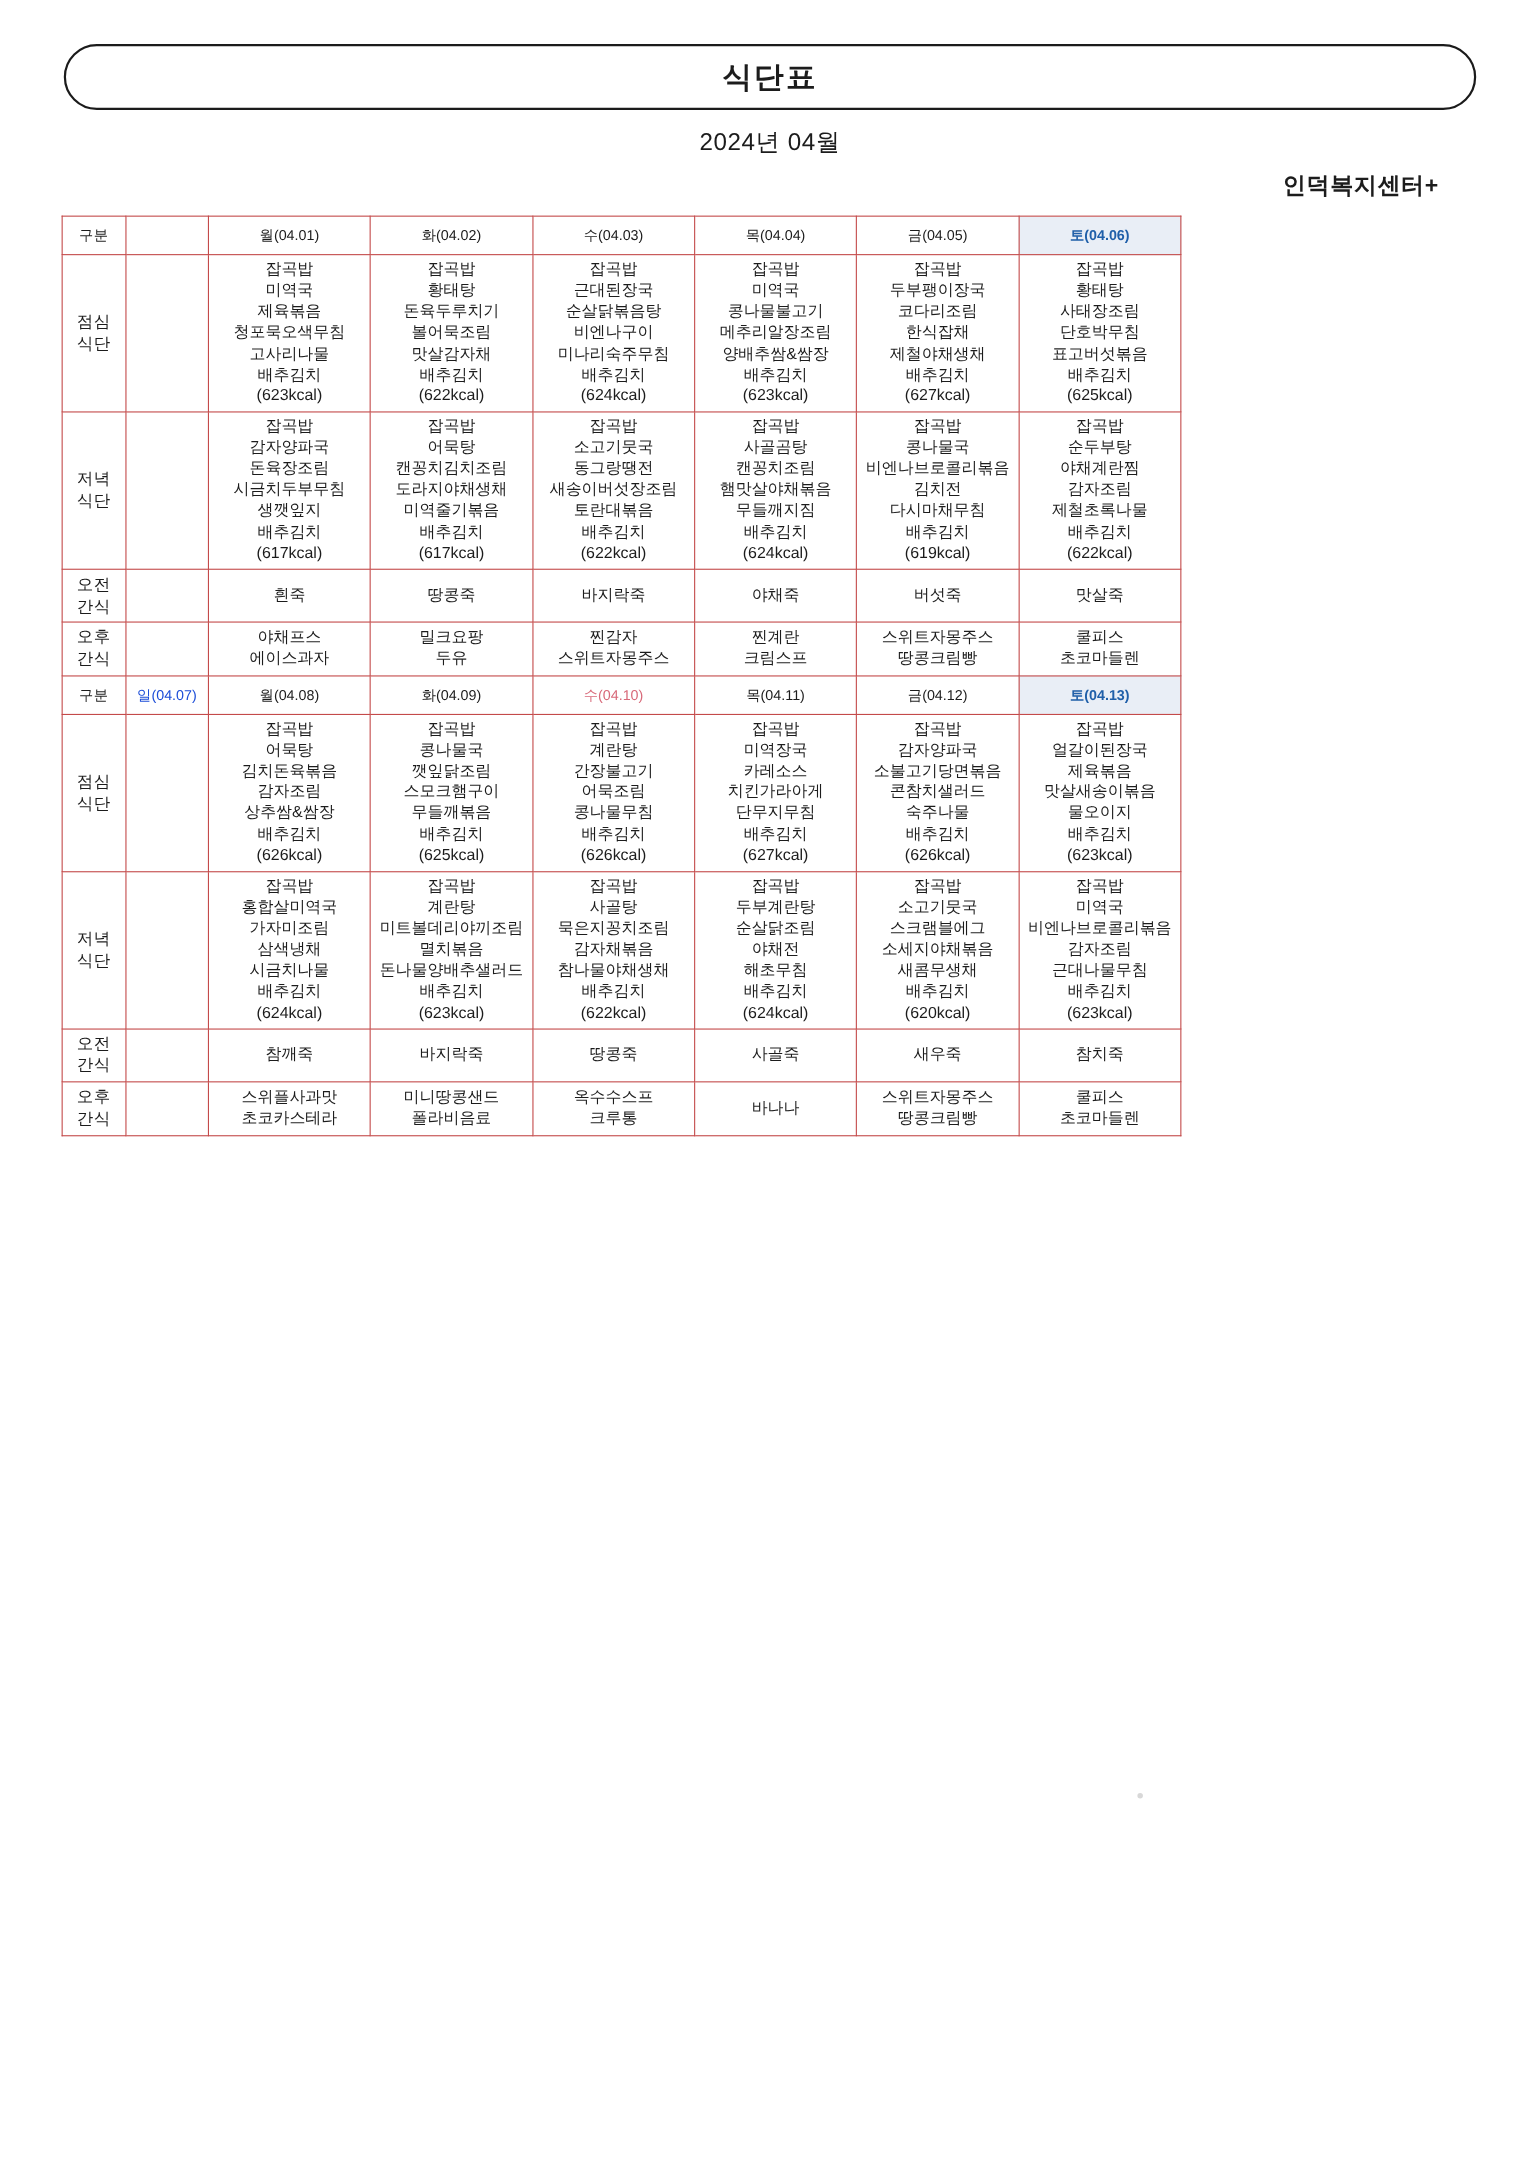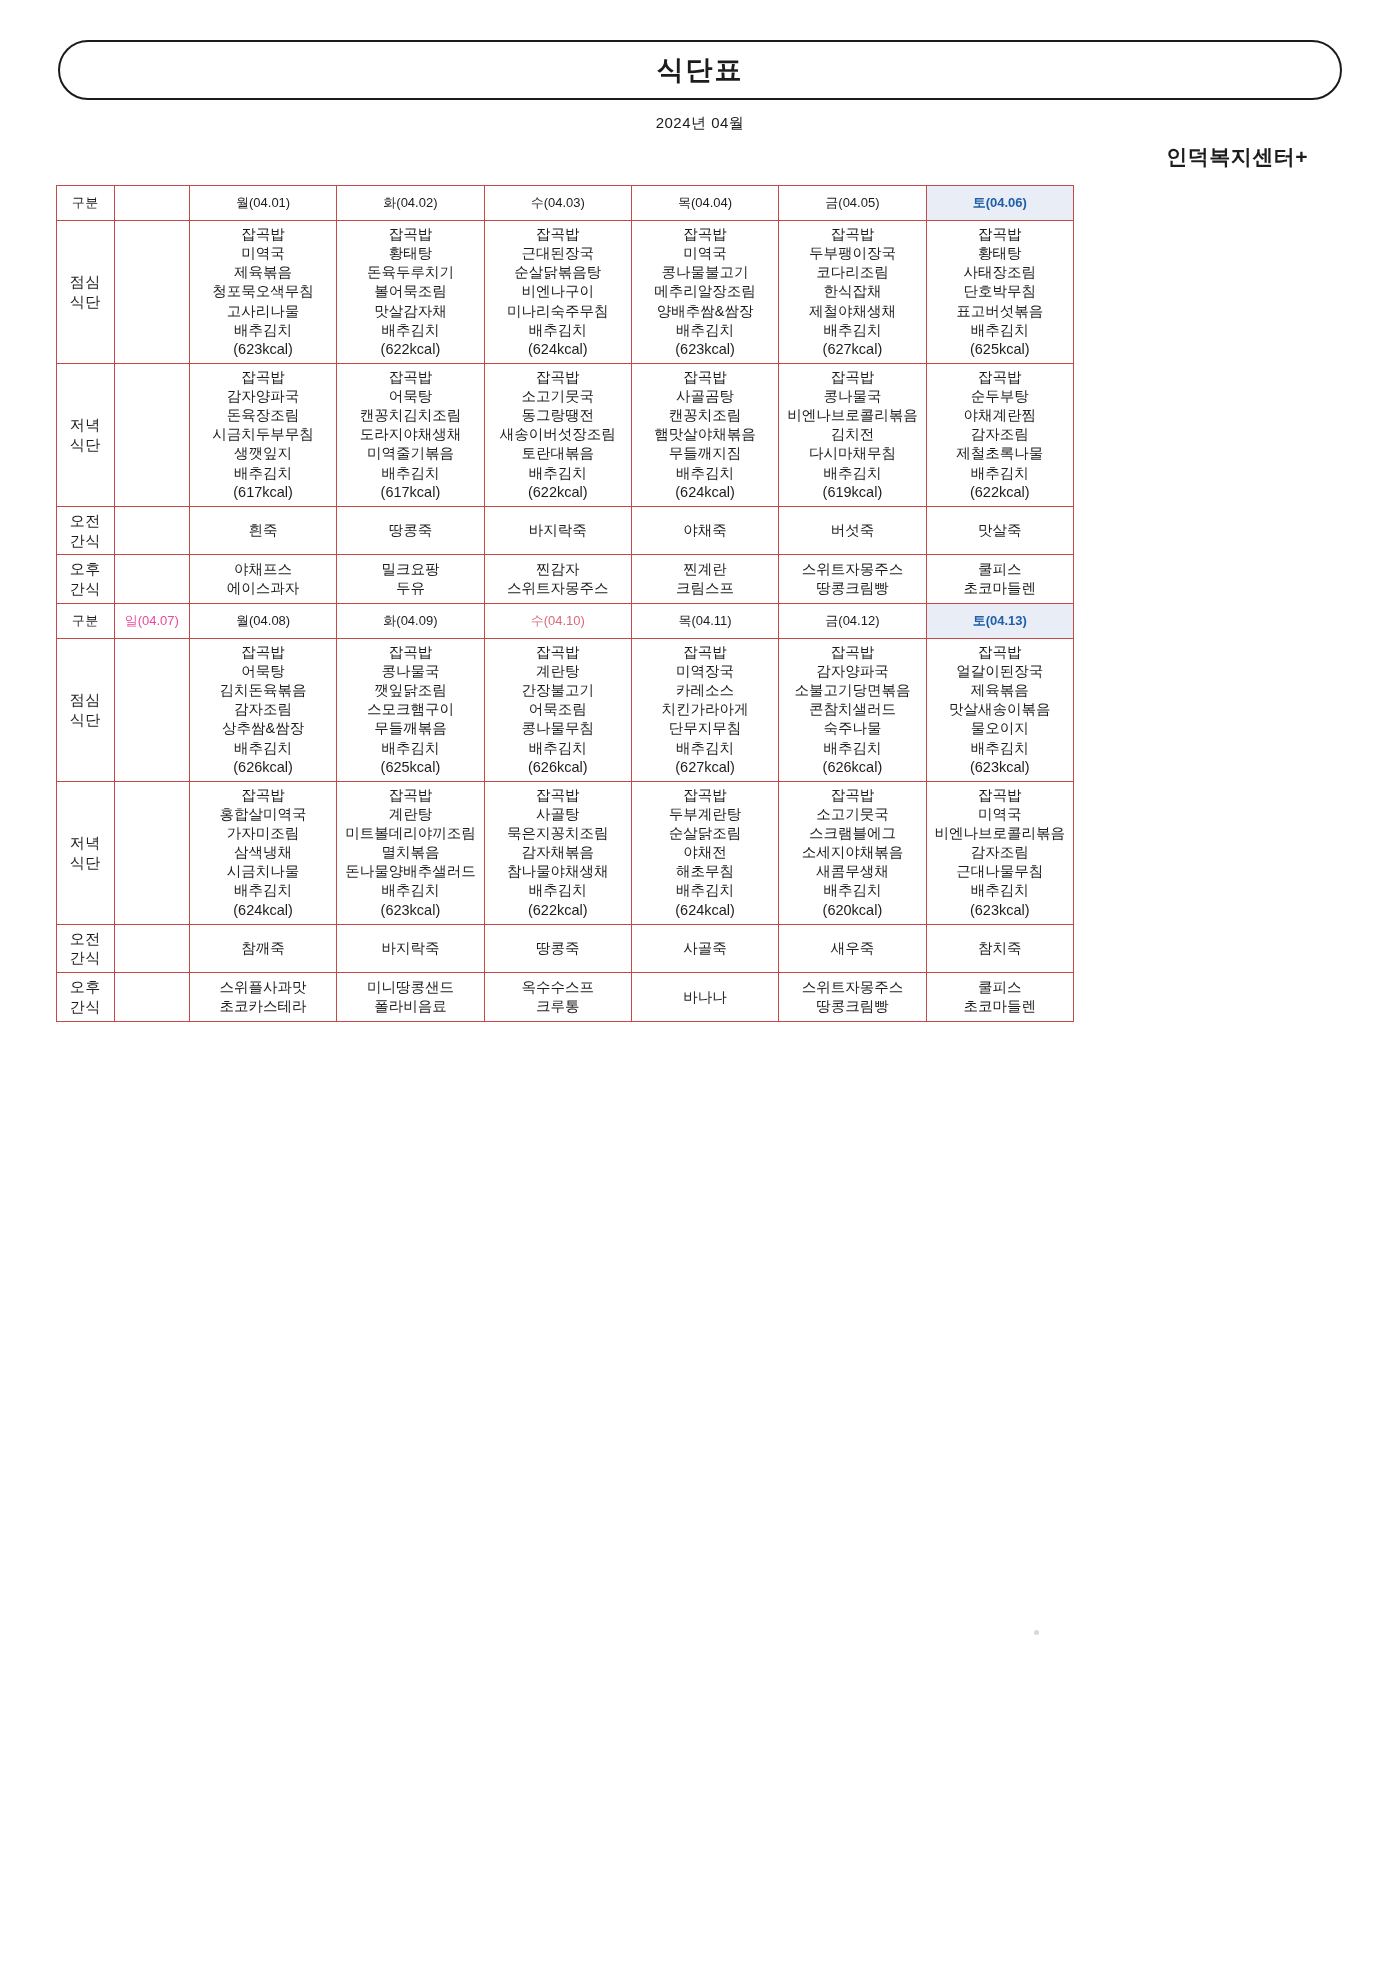--- a/index.html
+++ b/index.html
@@ -31,21 +31,21 @@
     justify-content: center;
     margin: 6px 14px 0 14px;
   }
   .title-pill .title-text {
     font-size: 27px;
     font-weight: bold;
     letter-spacing: 2px;
   }
   .subtitle {
     text-align: center;
-    font-size: 15px;
+    font-size: 22px;
     margin-top: 14px;
     letter-spacing: 0.5px;
   }
   .center-name {
     text-align: right;
     font-size: 21px;
     font-weight: bold;
     margin-top: 10px;
     padding-right: 48px;
     letter-spacing: 0.5px;
@@ -78,21 +78,21 @@
     font-size: 13px;
     height: 26px;
     padding: 3px 2px;
   }
   td.header-sat {
     background: #e9eef6;
     color: #1f5fa9;
     font-weight: bold;
   }
   td.header-sun {
-    color: #ec4899;
+    color: #1d4ed8;
   }
   td.header-wed-red {
     color: #d86a7a;
   }
   .cell-lines span {
     display: block;
   }
   td.meal {
     font-size: 14.5px;
     padding: 7px 2px 8px 2px;

